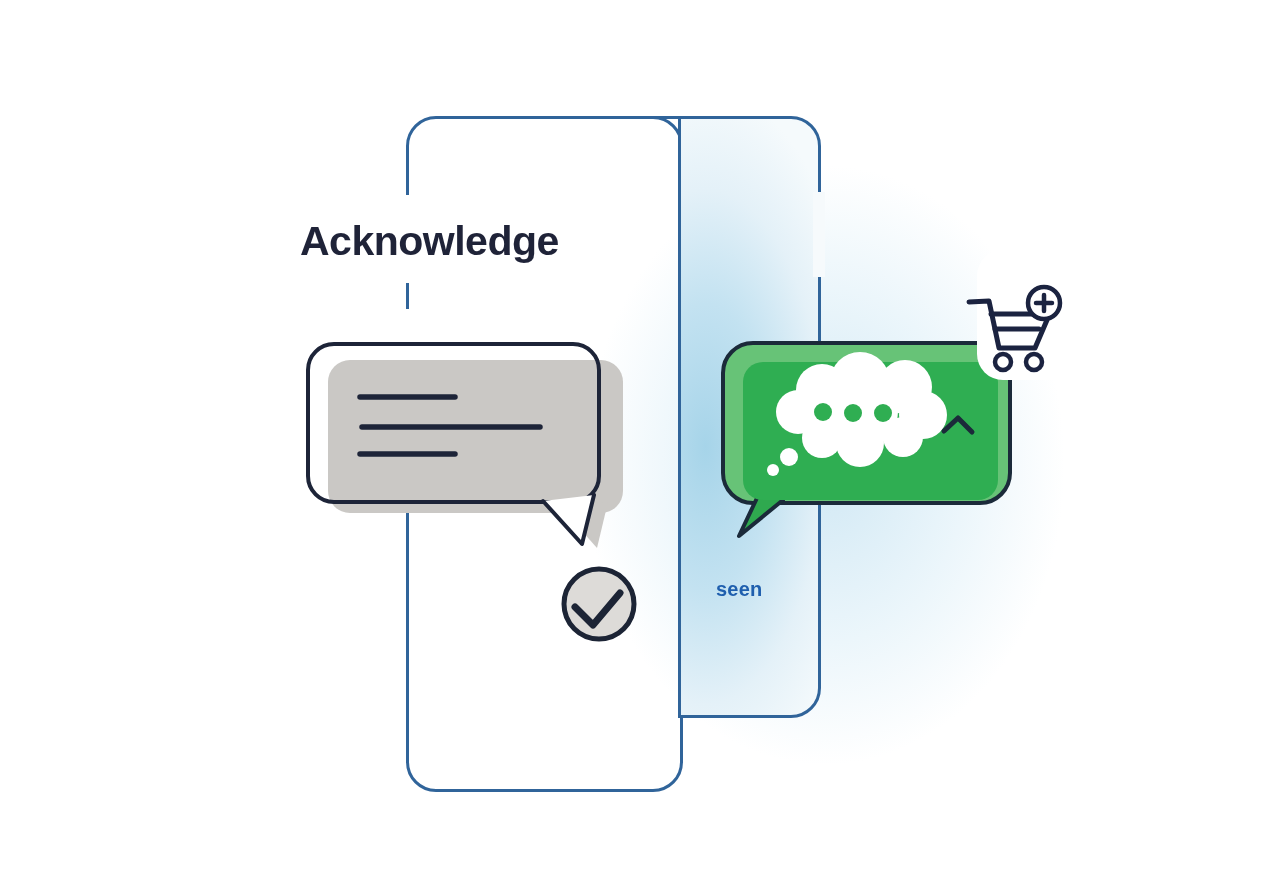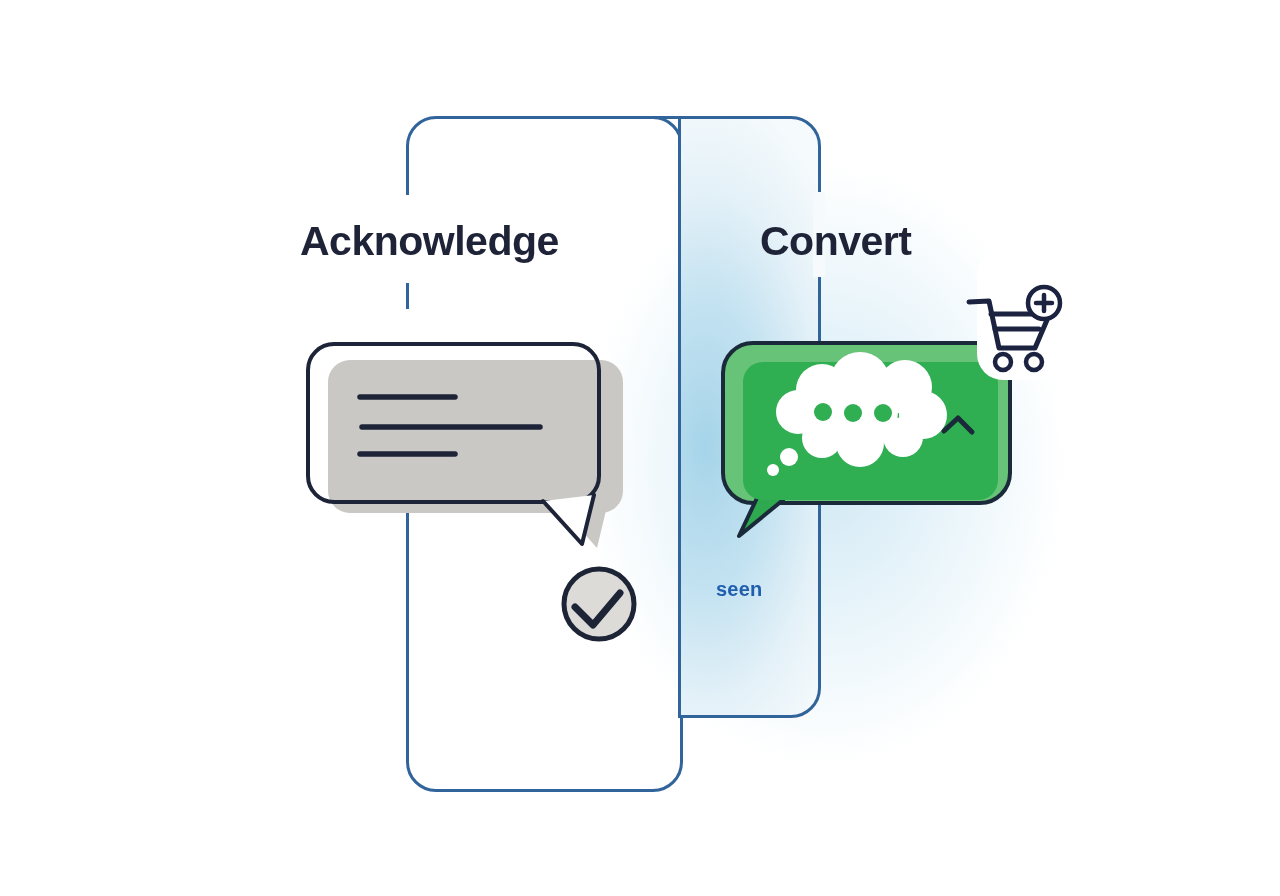--- a/index.html
+++ b/index.html
@@ -58,21 +58,20 @@
 
   <div class="abs card-left"></div>
   <div class="abs card-right"></div>
   <div class="abs top-join"></div>
 
   <div class="abs patch patch-l1"></div>
   <div class="abs patch patch-l2"></div>
   <div class="abs patch patch-r1"></div>
 
   <div class="abs title title-left">Acknowledge</div>
-  <div class="abs title title-right">Convert</div>
 
   <div class="abs seen-label">seen</div>
 
   <svg class="svg-abs bubble-gray" width="330" height="225" viewBox="0 0 330 225">
     <rect x="33" y="25" width="295" height="153" rx="22" fill="#cac8c5"></rect>
     <polygon points="263,169 302,213 313,167" fill="#cac8c5"></polygon>
     <rect x="13" y="9" width="291" height="158" rx="26" fill="none" stroke="#1d2438" stroke-width="4"></rect>
     <path d="M248,166 L287,209 L299,160" fill="#ffffff" stroke="#1d2438" stroke-width="4" stroke-linejoin="round" stroke-linecap="round"></path>
     <g stroke="#1d2438" stroke-width="5.5" stroke-linecap="round">
       <line x1="65" y1="62" x2="160" y2="62"></line>

